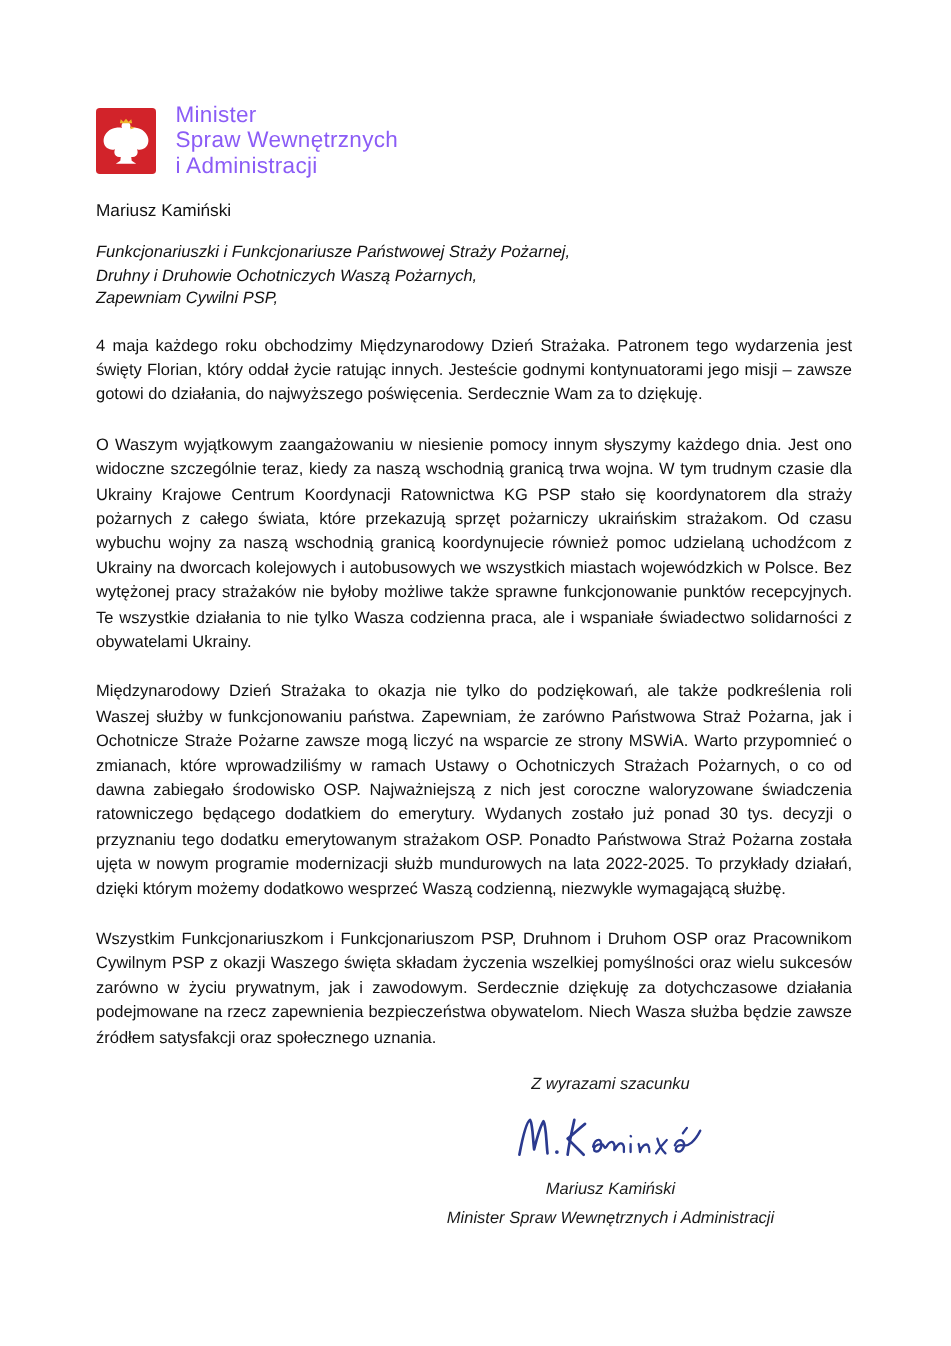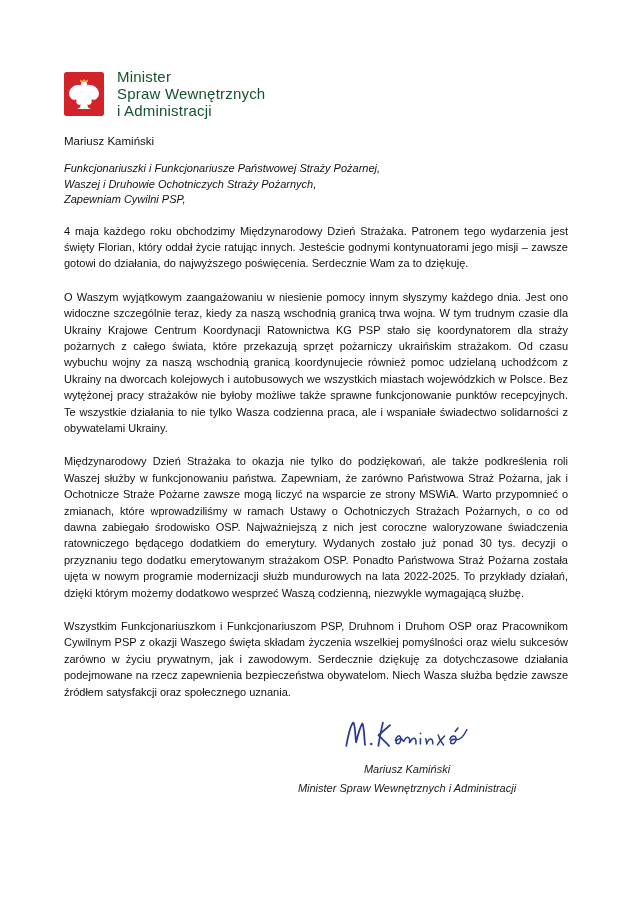--- a/index.html
+++ b/index.html
@@ -21,21 +21,21 @@
   .letterhead {
     display: flex;
     align-items: center;
     gap: 13px;
     margin-bottom: 16px;
   }
   .logo-wrap { flex: 0 0 auto; line-height: 0; }
   .ministry {
     font-size: 15px;
     line-height: 17px;
-    color: #14532d;
+    color: #8b5cf6;
     letter-spacing: 0.2px;
   }
   .sender {
     font-size: 11.5px;
     margin-bottom: 14px;
     color: #111;
   }
   .salutation {
     font-weight: normal;
     font-style: italic;
@@ -95,30 +95,31 @@
       <div>Minister</div>
       <div>Spraw Wewnętrznych</div>
       <div>i Administracji</div>
     </div>
   </div>
 
   <div class="sender">Mariusz Kamiński</div>
 
   <div class="salutation">
     <div>Funkcjonariuszki i Funkcjonariusze Państwowej Straży Pożarnej,</div>
-    <div>Waszej i Druhowie Ochotniczych Straży Pożarnych,</div>
+    <div>Druhny i Druhowie Ochotniczych Waszą Pożarnych,</div>
     <div>Zapewniam Cywilni PSP,</div>
   </div>
 
   <p class="para">4 maja każdego roku obchodzimy Międzynarodowy Dzień Strażaka. Patronem tego wydarzenia jest święty Florian, który oddał życie ratując innych. Jesteście godnymi kontynuatorami jego misji – zawsze gotowi do działania, do najwyższego poświęcenia. Serdecznie Wam za to dziękuję.</p>
   <p class="para">O Waszym wyjątkowym zaangażowaniu w niesienie pomocy innym słyszymy każdego dnia. Jest ono widoczne szczególnie teraz, kiedy za naszą wschodnią granicą trwa wojna. W tym trudnym czasie dla Ukrainy Krajowe Centrum Koordynacji Ratownictwa KG PSP stało się koordynatorem dla straży pożarnych z całego świata, które przekazują sprzęt pożarniczy ukraińskim strażakom. Od czasu wybuchu wojny za naszą wschodnią granicą koordynujecie również pomoc udzielaną uchodźcom z Ukrainy na dworcach kolejowych i autobusowych we wszystkich miastach wojewódzkich w Polsce. Bez wytężonej pracy strażaków nie byłoby możliwe także sprawne funkcjonowanie punktów recepcyjnych. Te wszystkie działania to nie tylko Wasza codzienna praca, ale i wspaniałe świadectwo solidarności z obywatelami Ukrainy.</p>
   <p class="para">Międzynarodowy Dzień Strażaka to okazja nie tylko do podziękowań, ale także podkreślenia roli Waszej służby w funkcjonowaniu państwa. Zapewniam, że zarówno Państwowa Straż Pożarna, jak i Ochotnicze Straże Pożarne zawsze mogą liczyć na wsparcie ze strony MSWiA. Warto przypomnieć o zmianach, które wprowadziliśmy w ramach Ustawy o Ochotniczych Strażach Pożarnych, o co od dawna zabiegało środowisko OSP. Najważniejszą z nich jest coroczne waloryzowane świadczenia ratowniczego będącego dodatkiem do emerytury. Wydanych zostało już ponad 30 tys. decyzji o przyznaniu tego dodatku emerytowanym strażakom OSP. Ponadto Państwowa Straż Pożarna została ujęta w nowym programie modernizacji służb mundurowych na lata 2022-2025. To przykłady działań, dzięki którym możemy dodatkowo wesprzeć Waszą codzienną, niezwykle wymagającą służbę.</p>
   <p class="para">Wszystkim Funkcjonariuszkom i Funkcjonariuszom PSP, Druhnom i Druhom OSP oraz Pracownikom Cywilnym PSP z okazji Waszego święta składam życzenia wszelkiej pomyślności oraz wielu sukcesów zarówno w życiu prywatnym, jak i zawodowym. Serdecznie dziękuję za dotychczasowe działania podejmowane na rzecz zapewnienia bezpieczeństwa obywatelom. Niech Wasza służba będzie zawsze źródłem satysfakcji oraz społecznego uznania.</p>
 
   <div class="closing">
+    <div class="valediction">Z wyrazami szacunku</div>
     <div class="signature-wrap">
       <svg viewBox="0 0 150 42" width="134" height="38" xmlns="http://www.w3.org/2000/svg" fill="none" stroke="#2b3a8f" stroke-width="2" stroke-linecap="round" stroke-linejoin="round">
         <path d="M7 32 C10 16 13 7 15 6 C17 9 17 20 18 28 C20 20 23 10 25 7 C27 10 27 22 28 31"></path>
         <circle cx="35" cy="30" r="1.4" fill="#2b3a8f" stroke="none"></circle>
         <path d="M48 6 C46 15 44 24 43 32"></path>
         <path d="M56 9 C51 13 47 17 43 20 C47 24 51 28 55 32"></path>
         <path d="M62 26 C63 21 67 19 68 23 C69 27 66 31 63 29 C62 27 64 24 68 24 C71 24 70 29 72 26 C74 22 77 21 78 25 C78 28 77 30 79 27 C81 23 84 22 85 26 L85 30" stroke-width="1.7"></path>
         <path d="M90 24 L90 30" stroke-width="1.7"></path>
         <path d="M90 18 L90.3 18.3" stroke-width="1.7"></path>
         <path d="M96 24 C97 27 97 30 97 30 C98 26 101 23 103 25 C104 27 104 29 104 30" stroke-width="1.7"></path>

